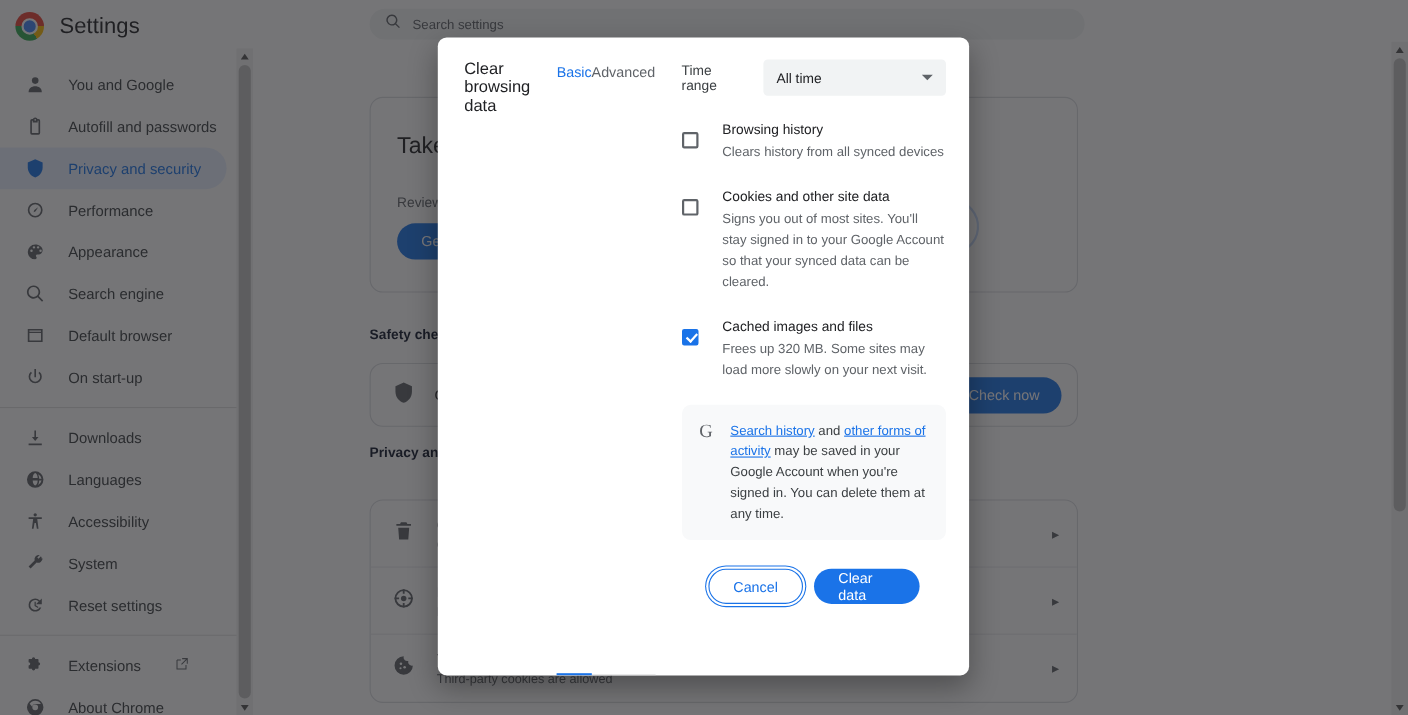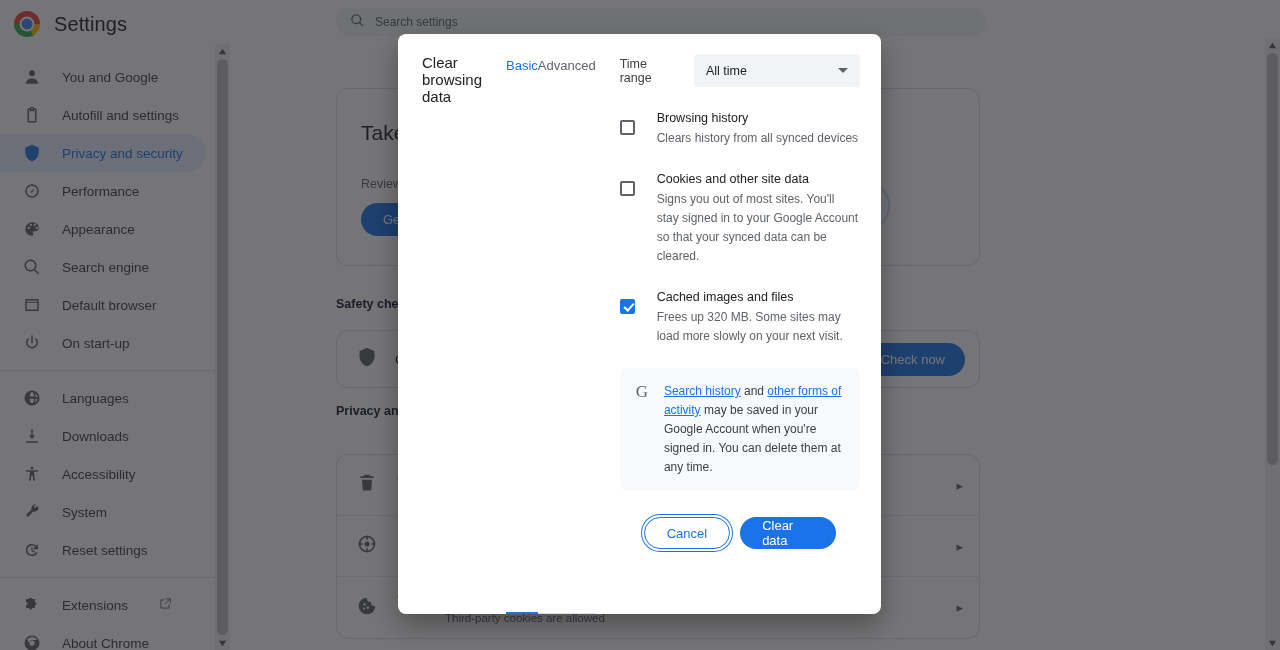--- a/index.html
+++ b/index.html
@@ -79,21 +79,21 @@
   .check-now-btn { background: #1a73e8; color: #fff; border-radius: 17px; height: 33px;
     padding: 0 20px; display:flex; align-items:center; font-size: 13px; white-space: nowrap; }
 
   .card-privacy { left: 114px; top: 454px; width: 644px; height: 185px; }
   .prow { display: flex; align-items: center; height: 61px; padding: 0 16px 0 20px; gap: 20px;
     border-bottom: 1px solid #e8eaed; }
   .prow:last-child { border-bottom: none; }
   .prow .ic svg { width: 20px; height: 20px; fill: #5f6368; }
   .prow .txt { flex: 1; }
   .prow .t1 { font-size: 13px; color: #202124; }
-  .prow .t2 { font-size: 11.5px; color: #5f6368; margin-top: 3px; margin-left: 48px; }
+  .prow .t2 { font-size: 11.5px; color: #5f6368; margin-top: 3px; }
   .prow .arr { color: #5f6368; font-size: 13px; }
 
   
   .scrollbar { position: absolute; width: 15px; background: #f1f1f1; }
   .sb-sidebar { left: 215px; top: 44px; height: 606px; }
   .sb-main { right: 0; top: 38px; height: 612px; }
   .sb-thumb { position: absolute; left: 2px; width: 11px; background: #c1c1c1; border-radius: 6px; }
   .sb-arrow { position: absolute; left: 0; width: 15px; height: 14px; display:flex; align-items:center; justify-content:center; }
   .sb-arrow svg { width: 9px; height: 9px; fill: #555; }
 
@@ -189,21 +189,21 @@
               </svg>
             </span>
           <span>You and Google</span>
         </div>
         <div class="nav-item">
           <span class="ic">
               <svg viewBox="0 0 24 24">
                 <path d="M16 3h-1.2A2.8 2.8 0 0 0 12 1a2.8 2.8 0 0 0-2.8 2H8a2 2 0 0 0-2 2v15a2 2 0 0 0 2 2h8a2 2 0 0 0 2-2V5a2 2 0 0 0-2-2zm-4 0a1 1 0 1 1 0 2 1 1 0 0 1 0-2zm4 17H8V5h1v2h6V5h1z"></path>
               </svg>
             </span>
-          <span>Autofill and settings</span>
+          <span>Autofill and passwords</span>
         </div>
         <div class="nav-item selected">
           <span class="ic">
               <svg viewBox="0 0 24 24">
                 <path d="M12 1 3 5v6c0 5.5 3.8 10.7 9 12 5.2-1.3 9-6.5 9-12V5z"></path>
               </svg>
             </span>
           <span>Privacy and security</span>
         </div>
         <div class="nav-item">
@@ -247,33 +247,33 @@
               </svg>
             </span>
           <span>On start-up</span>
         </div>
 
         <div class="nav-divider"></div>
 
         <div class="nav-item">
           <span class="ic">
               <svg viewBox="0 0 24 24">
-                <path d="M12 2a10 10 0 1 0 0 20 10 10 0 0 0 0-20zm0 2c1.3 0 3 2.6 3 6H9c0-3.4 1.7-6 3-6zM4.3 11h2.8c.1-2.1.6-4 1.4-5.4A8 8 0 0 0 4.3 11zm0 2a8 8 0 0 0 4.2 5.4c-.8-1.4-1.3-3.3-1.4-5.4zm4.7 0h6c0 3.4-1.7 6-3 6s-3-2.6-3-6zm7.9 0h2.8a8 8 0 0 1-4.2 5.4c.8-1.4 1.3-3.3 1.4-5.4zm0-2c-.1-2.1-.6-4-1.4-5.4A8 8 0 0 1 19.7 11z"></path>
-              </svg>
-            </span>
-          <span>Languages</span>
-        </div>
-        <div class="nav-item">
-          <span class="ic">
-              <svg viewBox="0 0 24 24">
                 <path d="M11 3h2v8h3l-4 5-4-5h3z"></path>
                 <path d="M4 19h16v2H4z"></path>
               </svg>
             </span>
           <span>Downloads</span>
+        </div>
+        <div class="nav-item">
+          <span class="ic">
+              <svg viewBox="0 0 24 24">
+                <path d="M12 2a10 10 0 1 0 0 20 10 10 0 0 0 0-20zm0 2c1.3 0 3 2.6 3 6H9c0-3.4 1.7-6 3-6zM4.3 11h2.8c.1-2.1.6-4 1.4-5.4A8 8 0 0 0 4.3 11zm0 2a8 8 0 0 0 4.2 5.4c-.8-1.4-1.3-3.3-1.4-5.4zm4.7 0h6c0 3.4-1.7 6-3 6s-3-2.6-3-6zm7.9 0h2.8a8 8 0 0 1-4.2 5.4c.8-1.4 1.3-3.3 1.4-5.4zm0-2c-.1-2.1-.6-4-1.4-5.4A8 8 0 0 1 19.7 11z"></path>
+              </svg>
+            </span>
+          <span>Languages</span>
         </div>
         <div class="nav-item">
           <span class="ic">
               <svg viewBox="0 0 24 24">
                 <circle cx="12" cy="4" r="2"></circle>
                 <path d="M4 7h16v2h-5.5l1.5 12h-2l-1.2-7h-1.6L10 21H8l1.5-12H4z"></path>
               </svg>
             </span>
           <span>Accessibility</span>
         </div>

